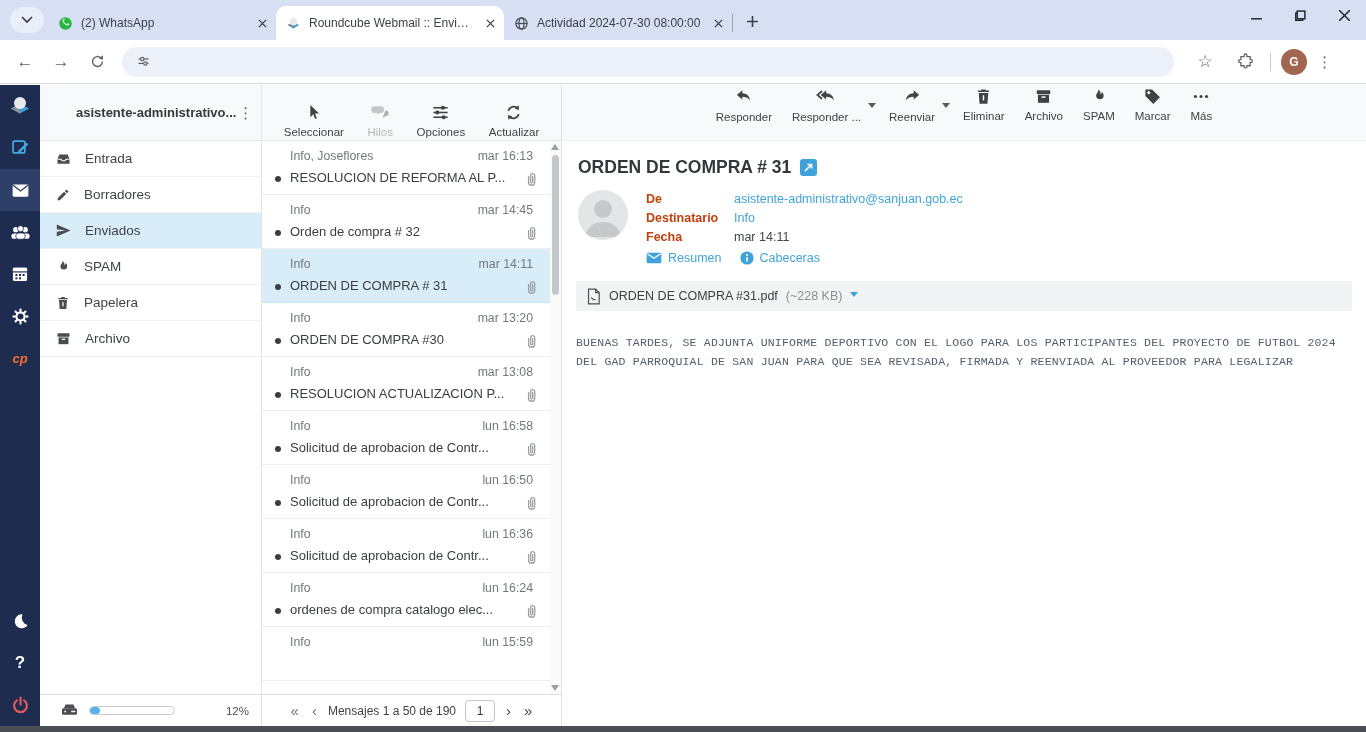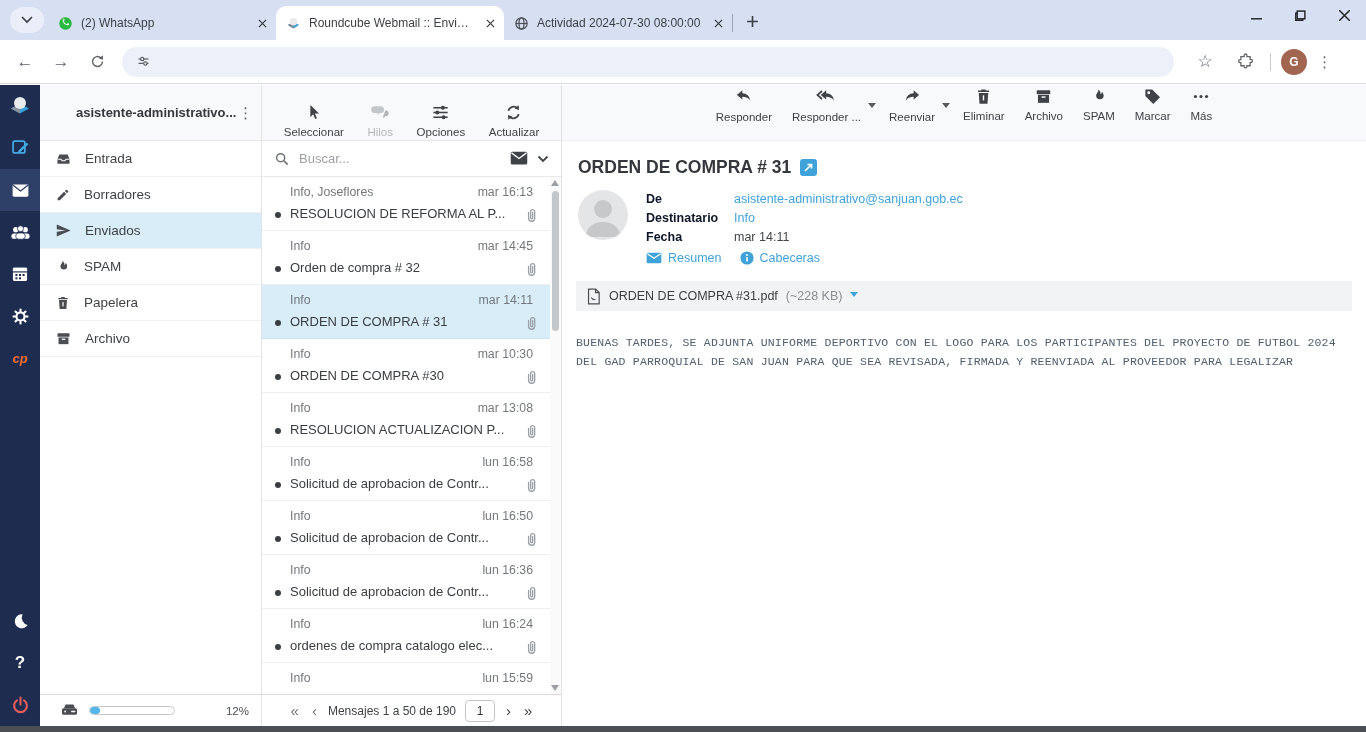--- a/index.html
+++ b/index.html
@@ -95,21 +95,21 @@
   .rbtn { display:flex; flex-direction:column; align-items:center; gap:4px; font-size:11.5px; color:#3e4247; padding:0 9px; }
   .tri { width:0; height:0; border:4px solid transparent; border-top:5px solid #565a5f; margin:16px 2px 0 -4px; }
   .tri.blue { border-top-color:#3fa3da; margin:0; }
   .mail-head { padding:16px 20px 0 16px; }
   .subject-row { display:flex; align-items:center; gap:9px; }
   .subject { font-size:17.5px; font-weight:bold; color:#34383c; }
   .head-grid { display:flex; gap:18px; margin-top:12px; }
   .avatar { width:50px; height:50px; border-radius:50%; background:#e4e5e7; overflow:hidden; flex:none; }
   .fields { font-size:12.5px; padding-top:2px; }
   .frow { display:flex; margin-bottom:5px; }
-  .flabel { width:88px; font-weight:bold; color:#0f172a; }
+  .flabel { width:88px; font-weight:bold; color:#c2410c; }
   .fvalue { color:#3fa3da; }
   .fvalue.plain { color:#43474c; }
   .links-row { display:flex; gap:18px; margin-top:7px; align-items:center; }
   .hlink { display:flex; align-items:center; gap:6px; font-size:12.5px; color:#3fa3da; }
   .attach-bar { margin:16px 14px 0 14px; background:#f2f3f4; height:30px; display:flex; align-items:center;
                 gap:8px; padding:0 10px; font-size:12.5px; color:#3c4043; }
   .attach-size { color:#8a8f94; }
   .body-text { margin:22px 14px 0 14px; font-family:Liberation Mono, monospace; font-size:11.5px;
                line-height:19px; color:#51606f; letter-spacing:0.2px; white-space:nowrap; }
 </style>
@@ -389,34 +389,20 @@
           <svg width="19" height="19" viewBox="0 0 24 24">
               <path d="M5.5 10a7 7 0 0111.8-3.3" fill="none" stroke="#3f4246" stroke-width="2.2"></path>
               <polygon points="18.6,2.8 18.9,8.8 13.4,7" fill="#3f4246"></polygon>
               <path d="M18.5 14a7 7 0 01-11.8 3.3" fill="none" stroke="#3f4246" stroke-width="2.2"></path>
               <polygon points="5.4,21.2 5.1,15.2 10.6,17" fill="#3f4246"></polygon>
             </svg>
           <span>Actualizar</span>
         </div>
       </div>
 
-      <div class="searchbar">
-        <svg width="16" height="16" viewBox="0 0 24 24">
-            <circle cx="10" cy="10" r="6" fill="none" stroke="#6f7378" stroke-width="2.2"></circle>
-            <line x1="14.5" y1="14.5" x2="20.5" y2="20.5" stroke="#6f7378" stroke-width="2.4"></line>
-          </svg>
-        <input class="search-input" placeholder="Buscar..." style="">
-        <svg width="18" height="15" viewBox="0 0 24 20">
-            <rect x="1" y="1" width="22" height="17" rx="2" fill="#3f4246"></rect>
-            <path d="M2 2.5l10 7.5L22 2.5" fill="none" stroke="#fff" stroke-width="1.8"></path>
-          </svg>
-        <svg width="12" height="8" viewBox="0 0 12 8">
-            <path d="M1.5 1.5 L6 6 L10.5 1.5" fill="none" stroke="#3f4246" stroke-width="1.8"></path>
-          </svg>
-      </div>
 
       <div class="msgs">
         <div class="msg">
           <div class="l1">
               <span>Info, Joseflores</span>
               <span>mar 16:13</span>
             </div>
           <div class="l2">RESOLUCION DE REFORMA AL P...</div>
           <span class="dot"></span>
           <span class="clip"><svg width="15" height="16" viewBox="0 0 20 22">
@@ -441,21 +427,21 @@
             </div>
           <div class="l2">ORDEN DE COMPRA # 31</div>
           <span class="dot"></span>
           <span class="clip"><svg width="15" height="16" viewBox="0 0 20 22">
                 <path d="M6 6v8a4.2 4.2 0 008.4 0V5a2.8 2.8 0 00-5.6 0v8.5a1.4 1.4 0 002.8 0V6" fill="none" stroke="#9aa0a6" stroke-width="1.8" stroke-linecap="round"></path>
               </svg></span>
         </div>
         <div class="msg">
           <div class="l1">
               <span>Info</span>
-              <span>mar 10:30</span>
+              <span>mar 13:20</span>
             </div>
           <div class="l2">ORDEN DE COMPRA #30</div>
           <span class="dot"></span>
           <span class="clip"><svg width="15" height="16" viewBox="0 0 20 22">
                 <path d="M6 6v8a4.2 4.2 0 008.4 0V5a2.8 2.8 0 00-5.6 0v8.5a1.4 1.4 0 002.8 0V6" fill="none" stroke="#9aa0a6" stroke-width="1.8" stroke-linecap="round"></path>
               </svg></span>
         </div>
         <div class="msg">
           <div class="l1">
               <span>Info</span>

